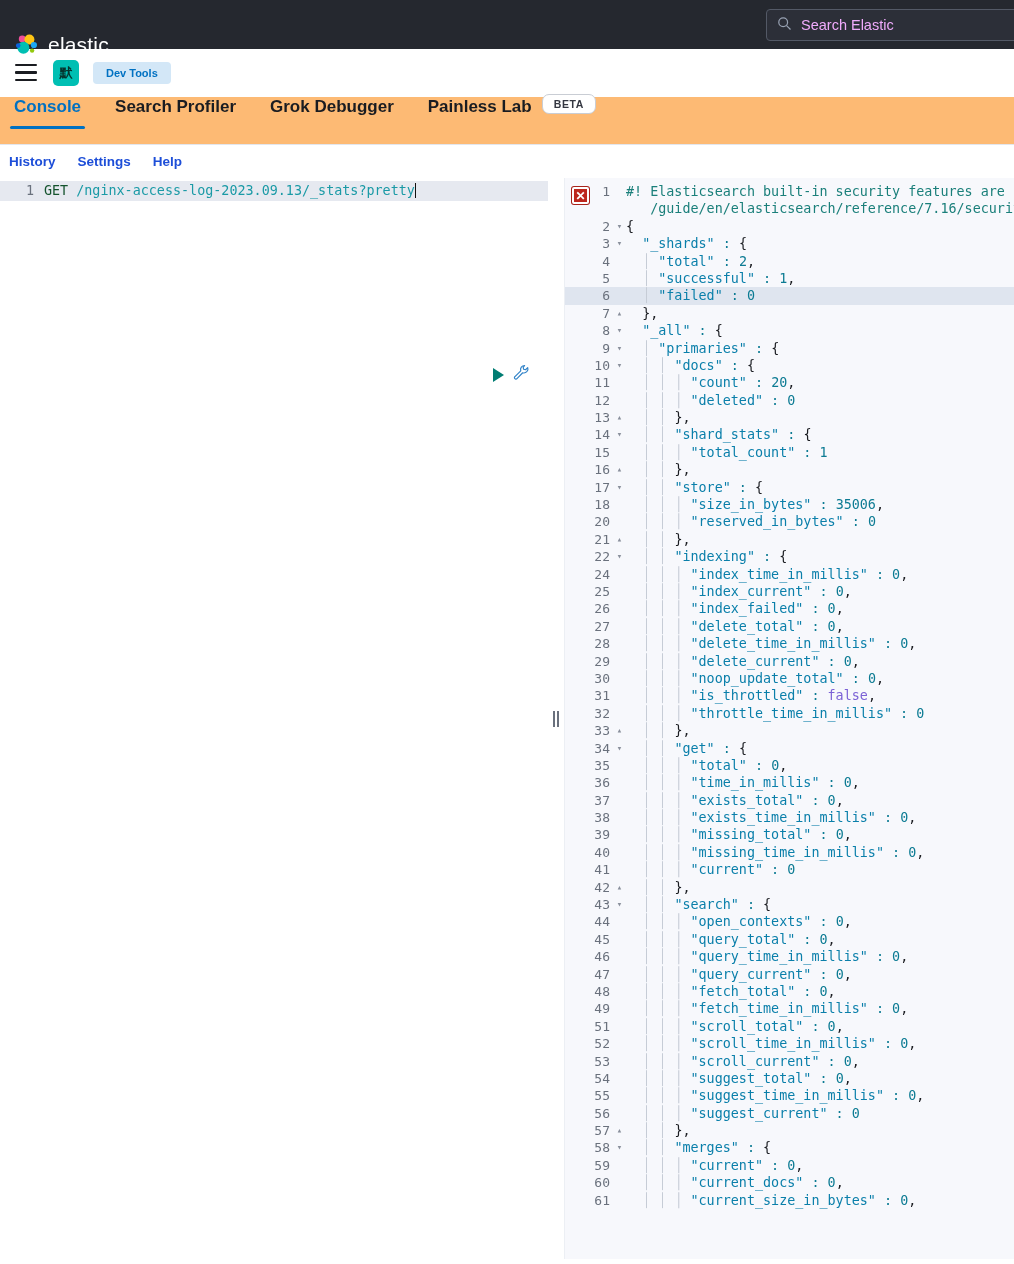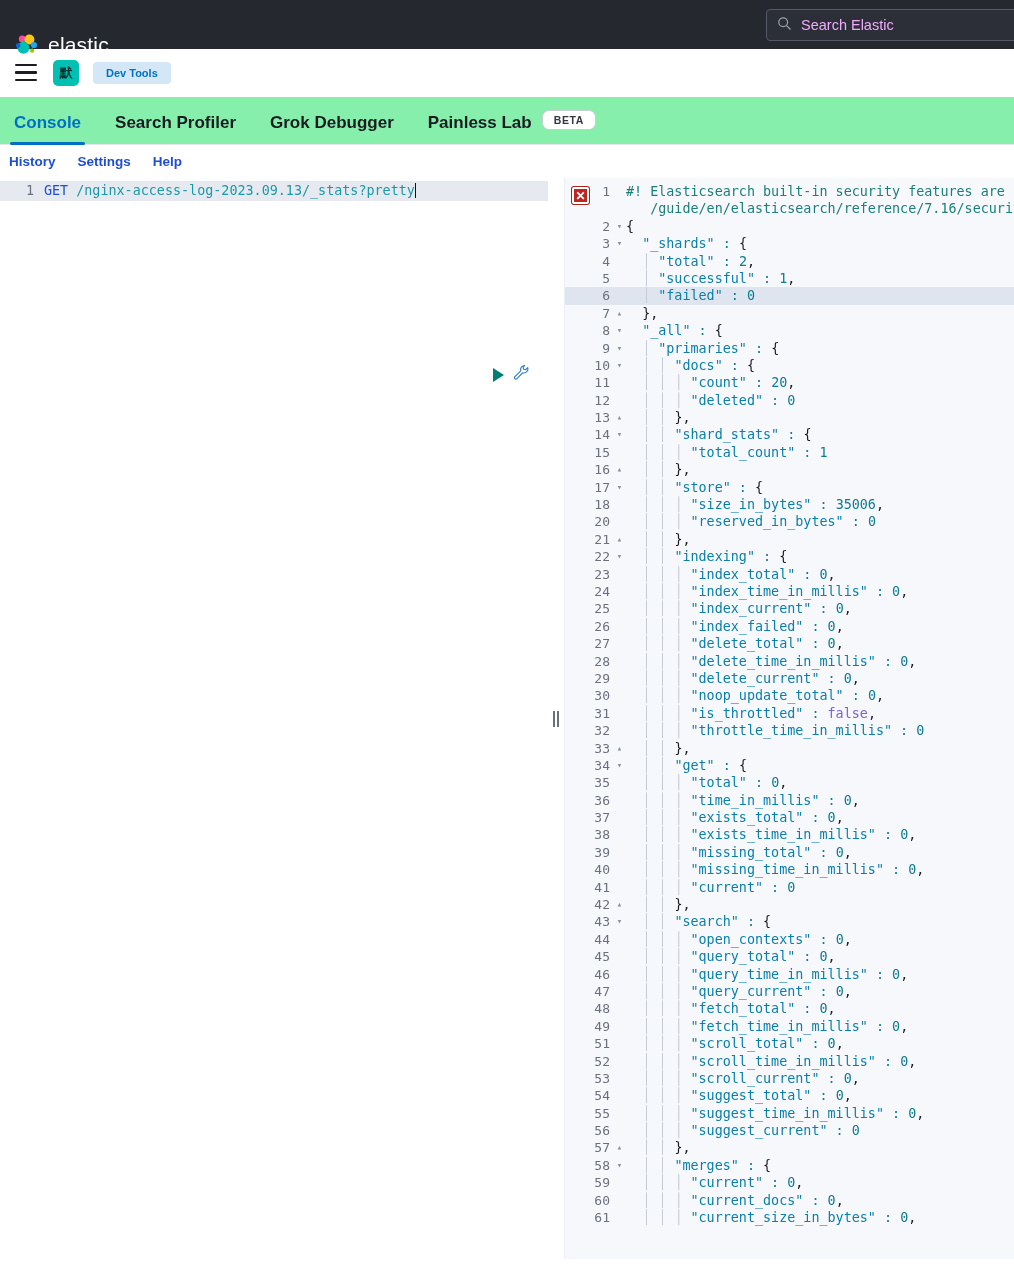--- a/index.html
+++ b/index.html
@@ -81,26 +81,26 @@
     color: #0071c2;
     font-size: 11px;
     font-weight: 700;
     padding: 5px 13px;
     border-radius: 4px;
   }
 
   
   .app-tabs {
     display: flex;
-    align-items: flex-end;
+    align-items: flex-start;
     gap: 26px;
     padding: 0 0 0 10px;
     height: 48px;
     border-bottom: 1px solid #e3e6ed;
-    background: #86efac;
+    background: #fdba74;
   }
   .app-tab {
     font-size: 17px;
     font-weight: 700;
     color: #1a1c21;
     padding: 0 4px 11px 4px;
     cursor: pointer;
     position: relative;
     display: flex;
     align-items: center;
@@ -197,21 +197,21 @@
     align-items: center;
     white-space: pre;
   }
   .left-line.current { background: #e6e9f0; }
   .left-line .gn {
     width: 44px; min-width: 44px;
     text-align: right; padding-right: 10px;
     color: #6a717d;
   }
   .left-line .content { background: transparent; }
-  .tok-method { color: #1d4ed8; }
+  .tok-method { color: #14532d; }
   .tok-url { color: #1a9aa6; }
   .caret {
     display: inline-block;
     width: 1.4px; height: 15px;
     background: #111;
     vertical-align: -3px;
   }
   .left-actions {
     position: absolute;
     left: 493px; top: 186px;
@@ -390,21 +390,20 @@
         <div class="resp-row"><span class="rn">12</span><span class="fold"></span><span class="rtext">  <span class="indent-guides">│</span> <span class="indent-guides">│</span> <span class="indent-guides">│</span> <span class="key">"deleted"</span> : <span class="num">0</span></span></div>
         <div class="resp-row"><span class="rn">13</span><span class="fold">▴</span><span class="rtext">  <span class="indent-guides">│</span> <span class="indent-guides">│</span> <span class="punct">}</span><span class="punct">,</span></span></div>
         <div class="resp-row"><span class="rn">14</span><span class="fold">▾</span><span class="rtext">  <span class="indent-guides">│</span> <span class="indent-guides">│</span> <span class="key">"shard_stats"</span> : <span class="punct">{</span></span></div>
         <div class="resp-row"><span class="rn">15</span><span class="fold"></span><span class="rtext">  <span class="indent-guides">│</span> <span class="indent-guides">│</span> <span class="indent-guides">│</span> <span class="key">"total_count"</span> : <span class="num">1</span></span></div>
         <div class="resp-row"><span class="rn">16</span><span class="fold">▴</span><span class="rtext">  <span class="indent-guides">│</span> <span class="indent-guides">│</span> <span class="punct">}</span><span class="punct">,</span></span></div>
         <div class="resp-row"><span class="rn">17</span><span class="fold">▾</span><span class="rtext">  <span class="indent-guides">│</span> <span class="indent-guides">│</span> <span class="key">"store"</span> : <span class="punct">{</span></span></div>
         <div class="resp-row"><span class="rn">18</span><span class="fold"></span><span class="rtext">  <span class="indent-guides">│</span> <span class="indent-guides">│</span> <span class="indent-guides">│</span> <span class="key">"size_in_bytes"</span> : <span class="num">35006</span><span class="punct">,</span></span></div>
         <div class="resp-row"><span class="rn">20</span><span class="fold"></span><span class="rtext">  <span class="indent-guides">│</span> <span class="indent-guides">│</span> <span class="indent-guides">│</span> <span class="key">"reserved_in_bytes"</span> : <span class="num">0</span></span></div>
         <div class="resp-row"><span class="rn">21</span><span class="fold">▴</span><span class="rtext">  <span class="indent-guides">│</span> <span class="indent-guides">│</span> <span class="punct">}</span><span class="punct">,</span></span></div>
         <div class="resp-row"><span class="rn">22</span><span class="fold">▾</span><span class="rtext">  <span class="indent-guides">│</span> <span class="indent-guides">│</span> <span class="key">"indexing"</span> : <span class="punct">{</span></span></div>
-        <div class="resp-row"><span class="rn">23</span><span class="fold"></span><span class="rtext">  <span class="indent-guides">│</span> <span class="indent-guides">│</span> <span class="indent-guides">│</span> <span class="key">"index_total"</span> : <span class="num">0</span><span class="punct">,</span></span></div>
         <div class="resp-row"><span class="rn">24</span><span class="fold"></span><span class="rtext">  <span class="indent-guides">│</span> <span class="indent-guides">│</span> <span class="indent-guides">│</span> <span class="key">"index_time_in_millis"</span> : <span class="num">0</span><span class="punct">,</span></span></div>
         <div class="resp-row"><span class="rn">25</span><span class="fold"></span><span class="rtext">  <span class="indent-guides">│</span> <span class="indent-guides">│</span> <span class="indent-guides">│</span> <span class="key">"index_current"</span> : <span class="num">0</span><span class="punct">,</span></span></div>
         <div class="resp-row"><span class="rn">26</span><span class="fold"></span><span class="rtext">  <span class="indent-guides">│</span> <span class="indent-guides">│</span> <span class="indent-guides">│</span> <span class="key">"index_failed"</span> : <span class="num">0</span><span class="punct">,</span></span></div>
         <div class="resp-row"><span class="rn">27</span><span class="fold"></span><span class="rtext">  <span class="indent-guides">│</span> <span class="indent-guides">│</span> <span class="indent-guides">│</span> <span class="key">"delete_total"</span> : <span class="num">0</span><span class="punct">,</span></span></div>
         <div class="resp-row"><span class="rn">28</span><span class="fold"></span><span class="rtext">  <span class="indent-guides">│</span> <span class="indent-guides">│</span> <span class="indent-guides">│</span> <span class="key">"delete_time_in_millis"</span> : <span class="num">0</span><span class="punct">,</span></span></div>
         <div class="resp-row"><span class="rn">29</span><span class="fold"></span><span class="rtext">  <span class="indent-guides">│</span> <span class="indent-guides">│</span> <span class="indent-guides">│</span> <span class="key">"delete_current"</span> : <span class="num">0</span><span class="punct">,</span></span></div>
         <div class="resp-row"><span class="rn">30</span><span class="fold"></span><span class="rtext">  <span class="indent-guides">│</span> <span class="indent-guides">│</span> <span class="indent-guides">│</span> <span class="key">"noop_update_total"</span> : <span class="num">0</span><span class="punct">,</span></span></div>
         <div class="resp-row"><span class="rn">31</span><span class="fold"></span><span class="rtext">  <span class="indent-guides">│</span> <span class="indent-guides">│</span> <span class="indent-guides">│</span> <span class="key">"is_throttled"</span> : <span class="bool">false</span><span class="punct">,</span></span></div>
         <div class="resp-row"><span class="rn">32</span><span class="fold"></span><span class="rtext">  <span class="indent-guides">│</span> <span class="indent-guides">│</span> <span class="indent-guides">│</span> <span class="key">"throttle_time_in_millis"</span> : <span class="num">0</span></span></div>
         <div class="resp-row"><span class="rn">33</span><span class="fold">▴</span><span class="rtext">  <span class="indent-guides">│</span> <span class="indent-guides">│</span> <span class="punct">}</span><span class="punct">,</span></span></div>

